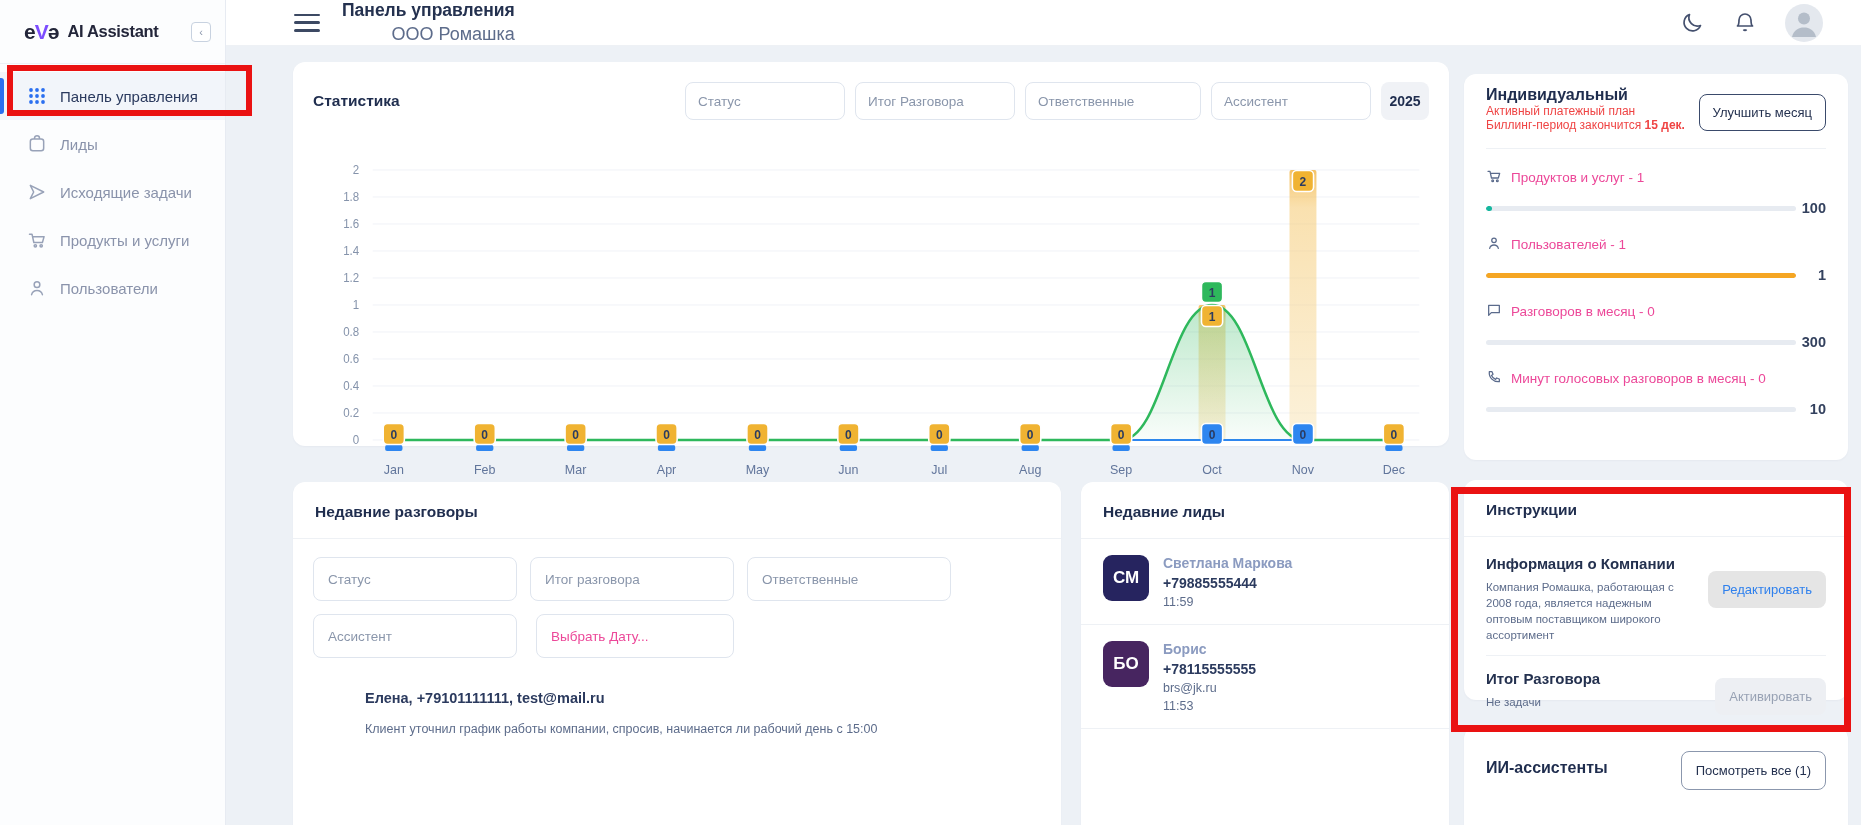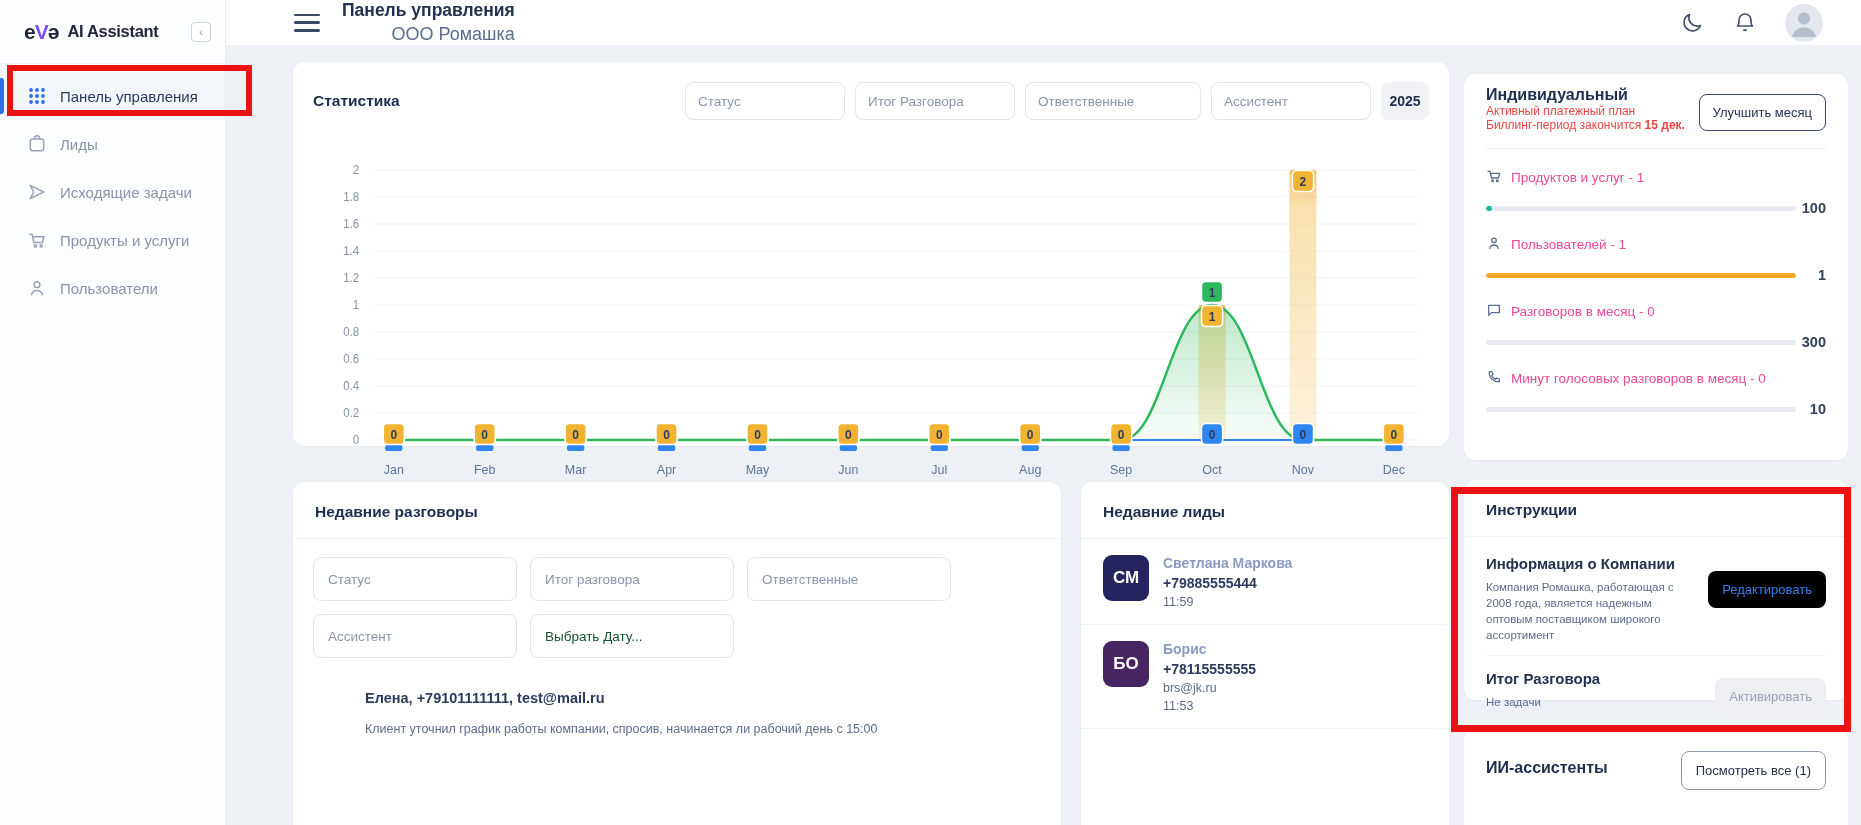--- a/index.html
+++ b/index.html
@@ -52,21 +52,21 @@
   .lg-dot{width:9px;height:9px;border-radius:50%;display:inline-block;}
 
   
   .row2{display:flex;gap:20px;margin-top:36px;}
   .conv-card{width:768px;height:400px;overflow:hidden;}
   .leads-card{width:368px;height:400px;overflow:hidden;}
   .card-h{font-size:15.5px;font-weight:bold;color:#1f2d4e;padding:21px 22px 17px;}
   .card-div{border-top:1px solid #eef1f5;}
   .conv-filters{padding:18px 20px 0;display:grid;grid-template-columns:204px 204px 204px;gap:13px;}
   .cf{height:44px;border:1px solid #dfe5ee;border-radius:8px;display:flex;align-items:center;padding:0 14px;font-size:13.5px;color:#8a96ab;cursor:pointer;}
-  .cf.placeholder{color:#14532d;}
+  .cf.placeholder{color:#ec4899;margin-left:6px;}
   .conv-item{margin:32px 20px 0 72px;cursor:pointer;}
   .conv-title{font-size:14.5px;font-weight:bold;color:#2b3a5e;}
   .conv-snippet{font-size:12.5px;color:#5d6c8b;margin-top:15px;line-height:1.35;}
   .lead-item{display:flex;gap:14px;padding:16px 22px 15px;border-bottom:1px solid #eef1f5;cursor:pointer;}
   .lead-avatar{width:46px;height:46px;border-radius:9px;color:#fff;font-weight:bold;font-size:17px;display:flex;align-items:center;justify-content:center;flex:none;}
   .lead-name{font-size:14px;font-weight:bold;color:#8b9bc0;}
   .lead-phone{font-size:14px;font-weight:bold;color:#2b3a5e;margin-top:4px;}
   .lead-email{font-size:12.5px;color:#5d6c8b;margin-top:4px;}
   .lead-email:empty{display:none;margin:0;}
   .lead-time{font-size:12.5px;color:#5d6c8b;margin-top:4px;}
@@ -83,21 +83,21 @@
   .m-track{flex:1;height:5px;background:#e7ebf1;border-radius:3px;overflow:hidden;}
   .m-fill{height:100%;border-radius:3px;}
   .m-val{font-size:14.5px;font-weight:bold;color:#33415e;min-width:30px;text-align:right;}
 
   .instr-card{margin-top:20px;height:220px;padding:0;}
   .instr-body{padding:4px 22px 0;}
   .instr-sec{display:flex;align-items:flex-start;padding:14px 0 12px;}
   .instr-sec + .instr-sec{border-top:1px solid #eef1f5;}
   .is-title{font-size:15px;font-weight:bold;color:#24314f;}
   .is-text{font-size:11.5px;color:#5d6c8b;line-height:1.4;margin-top:7px;max-width:200px;}
-  .btn-blue{margin-left:auto;margin-top:16px;background:#000000;color:#2f80ed;border:none;border-radius:8px;padding:11px 14px;font-size:13px;cursor:pointer;white-space:nowrap;}
+  .btn-blue{margin-left:auto;margin-top:16px;background:#e5e5e5;color:#2f80ed;border:none;border-radius:8px;padding:11px 14px;font-size:13px;cursor:pointer;white-space:nowrap;}
   .btn-gray{margin-left:auto;margin-top:8px;background:#edeff3;color:#98a2b4;border:none;border-radius:8px;padding:11px 14px;font-size:13px;cursor:pointer;white-space:nowrap;}
   .assist-card{margin-top:27px;height:200px;padding:24px 22px;display:flex;align-items:flex-start;}
   .assist-title{font-size:16px;font-weight:bold;color:#1f2d4e;margin-top:8px;}
   .viewall-btn{margin-left:auto;background:#fff;border:1.5px solid #8violet;border:1.5px solid #8b97ad;border-radius:8px;padding:11px 14px;font-size:13px;color:#24314f;cursor:pointer;white-space:nowrap;}
 
   
   .anno{position:absolute;border:6px solid #ea1212;pointer-events:none;z-index:50;}
   .anno1{left:7px;top:65px;width:245px;height:51px;border-width:6px;}
   .anno2{left:1451px;top:487px;width:400px;height:245px;border-width:7px;}
 </style>

